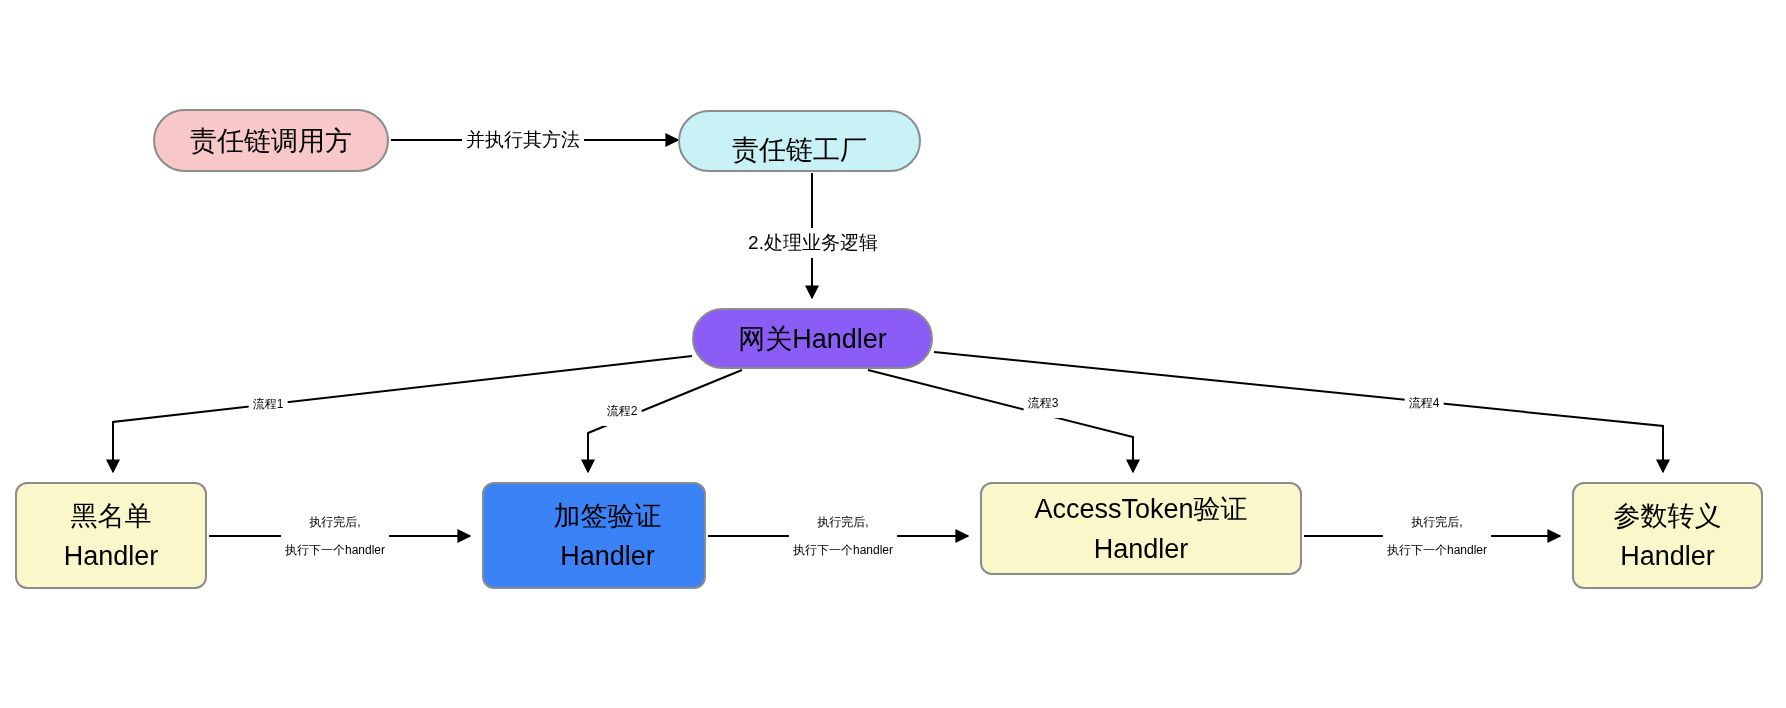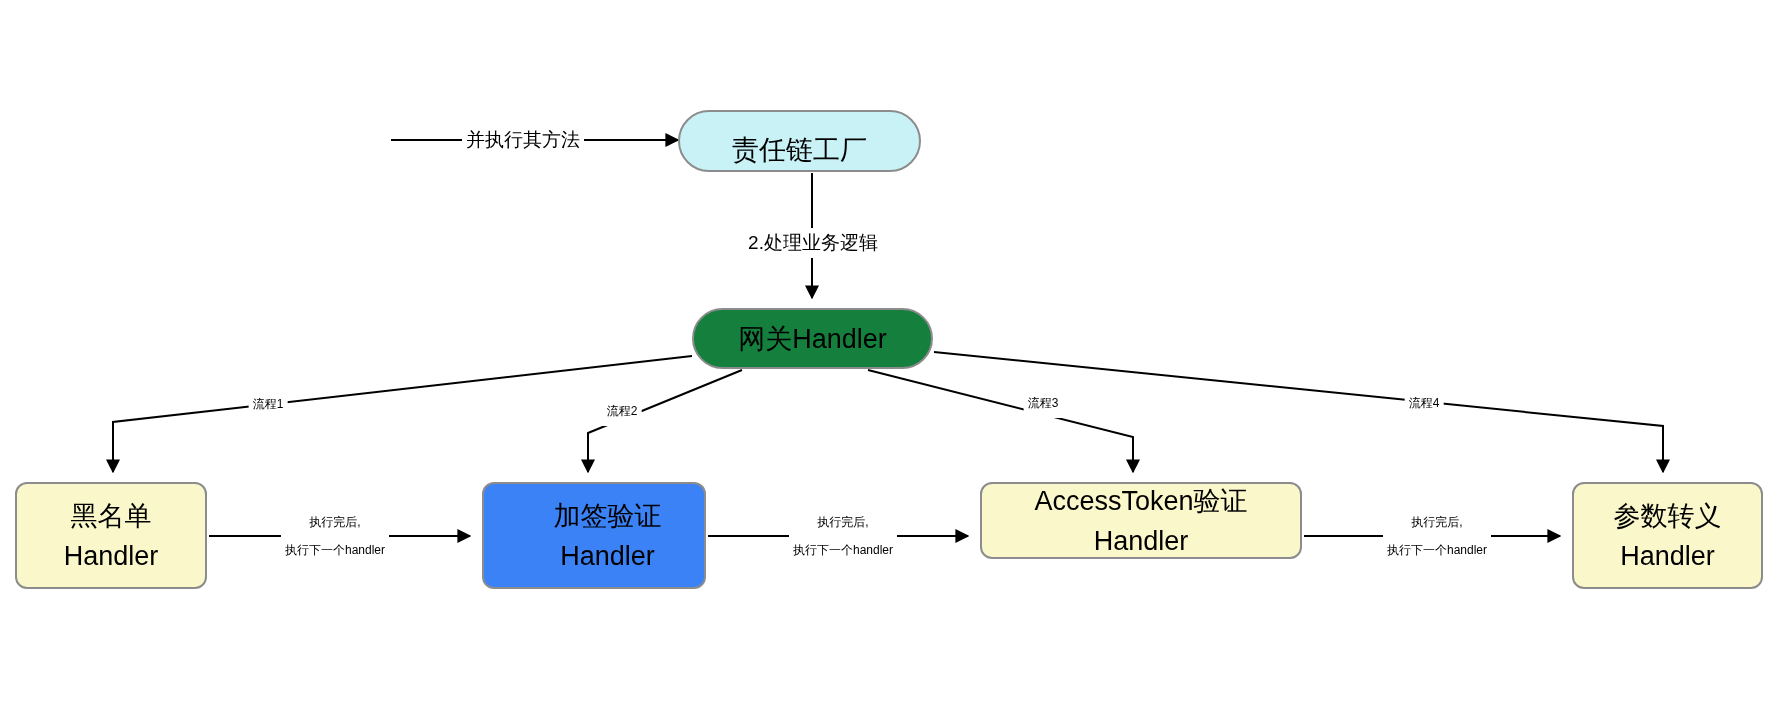--- a/index.html
+++ b/index.html
@@ -76,40 +76,43 @@
 
     <polyline points="934,352 1663,426 1663,472" fill="none" stroke="#000" stroke-width="2" marker-end="url(#arrow)"></polyline>
 
     <line x1="209" y1="536" x2="470" y2="536" stroke="#000" stroke-width="2" marker-end="url(#arrow)"></line>
 
     <line x1="708" y1="536" x2="968" y2="536" stroke="#000" stroke-width="2" marker-end="url(#arrow)"></line>
 
     <line x1="1304" y1="536" x2="1560" y2="536" stroke="#000" stroke-width="2" marker-end="url(#arrow)"></line>
   </svg>
 
+  <div class="node pill" style="left: 153px; top: 109px; width: 236px; height: 63px; background: rgb(248, 199, 199);">
+    <span>责任链调用方</span>
+  </div>
 
   <div class="node pill" style="left: 678px; top: 110px; width: 243px; height: 62px; background: rgb(201, 242, 247); justify-content: flex-end;">
     <span>责任链工厂</span>
   </div>
 
-  <div class="node pill" style="left: 692px; top: 308px; width: 241px; height: 61px; background: #15803d; text-align: right;">
+  <div class="node pill" style="left: 692px; top: 308px; width: 241px; height: 61px; background: #8b5cf6; text-align: right;">
     <span>网关Handler</span>
   </div>
 
   <div class="node rounded" style="left: 15px; top: 482px; width: 192px; height: 107px; background: rgb(250, 248, 202);">
     <span>黑名单</span>
     <span>Handler</span>
   </div>
 
   <div class="node rounded" style="left: 482px; top: 482px; width: 224px; height: 107px; background: #3b82f6; padding-left: 27px;">
     <span>加签验证</span>
     <span>Handler</span>
   </div>
 
-  <div class="node rounded" style="left: 980px; top: 482px; width: 322px; height: 77px; background: rgb(250, 248, 202);">
+  <div class="node rounded" style="left: 980px; top: 482px; width: 322px; height: 93px; background: rgb(250, 248, 202);">
     <span>AccessToken验证</span>
     <span>Handler</span>
   </div>
 
   <div class="node rounded" style="left: 1572px; top: 482px; width: 191px; height: 107px; background: rgb(250, 248, 202);">
     <span>参数转义</span>
     <span>Handler</span>
   </div>
 
   <div class="edge-label mid" style="left:523px; top:140px;">

